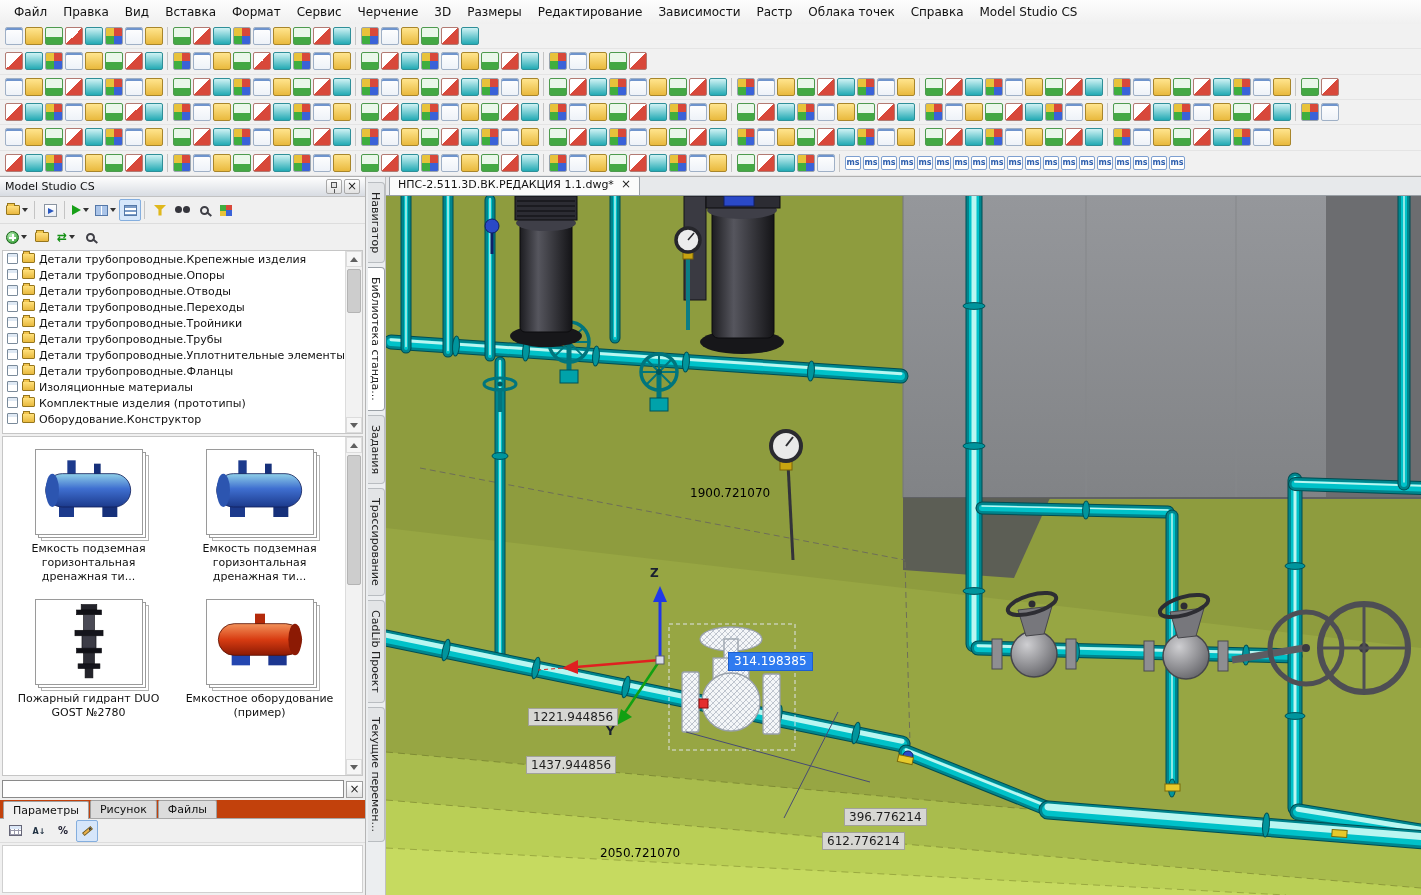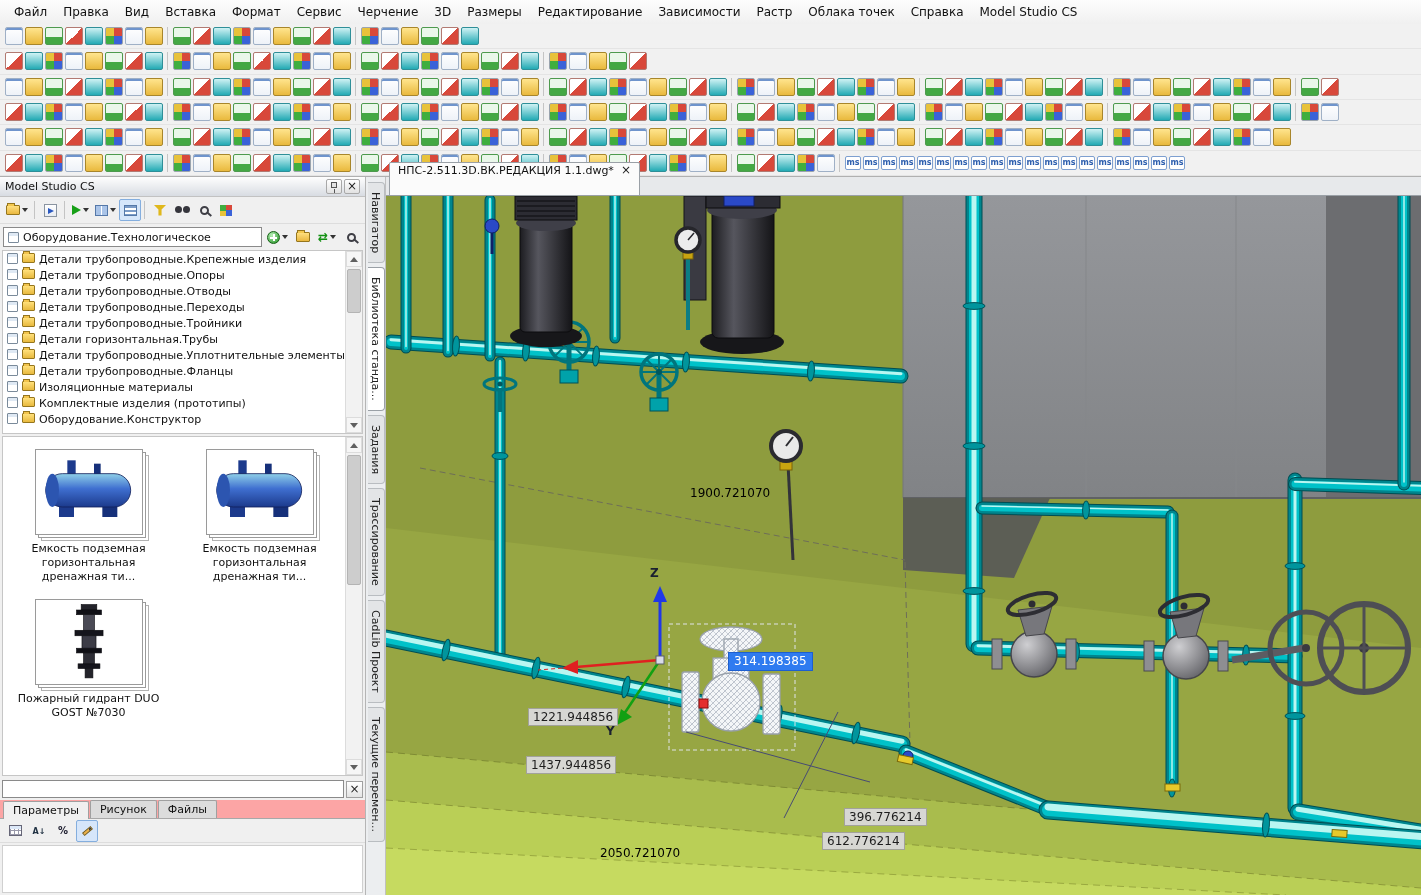--- a/index.html
+++ b/index.html
@@ -47,34 +47,34 @@
 .tri-d{width:0;height:0;border-left:4px solid transparent;border-right:4px solid transparent;border-top:5px solid #606060}
 .thumbs-wrap{flex:1;background:#fff;border:1px solid #c6c6c6;margin:2px;display:flex;overflow:hidden}
 .thumb-grid{flex:1;display:grid;grid-template-columns:1fr 1fr;align-content:start;row-gap:16px;padding:12px 0 4px}
 .thumb-cell{display:flex;flex-direction:column;align-items:center;gap:7px}
 .thumb-img{width:108px;height:86px;background:#fff;border:1px solid #9a9a9a;box-shadow:3px 3px 0 -1px #fff,3px 3px 0 0 #9a9a9a,6px 6px 0 -1px #fff,6px 6px 0 0 #b2b2b2;display:flex;align-items:center;justify-content:center;padding:3px}
 .thumb-img svg{width:100%;height:100%}
 .thumb-cap{font-size:11px;text-align:center;line-height:1.25;max-width:162px}
 .p-filter{height:22px;flex:none;display:flex;align-items:center;padding:1px 2px;gap:2px}
 .p-filter input{flex:1;height:18px;border:1px solid #8a8a8a;padding:0 3px;font:11px "DejaVu Sans",sans-serif}
 .x-btn{width:17px;height:17px;flex:none;border:1px solid #a0a0a0;background:linear-gradient(#fff,#e4e4e4);display:flex;align-items:center;justify-content:center}
-.p-tabs{height:19px;flex:none;display:flex;align-items:flex-end;padding:0 3px;background:#fca5a5;border-bottom:1px solid #a8a8a8}
+.p-tabs{height:19px;flex:none;display:flex;align-items:flex-end;padding:0 3px;background:#c2410c;border-bottom:1px solid #a8a8a8}
 .bottom-tab{padding:2px 9px;border:1px solid #a0a0a0;border-bottom:none;background:#dcdcdc;margin-right:1px;border-radius:2px 2px 0 0;font-size:11px}
 .bottom-tab.active{background:#f0f0f0;position:relative;top:1px}
 .p-mini{height:24px;flex:none;display:flex;align-items:center;gap:2px;padding:0 4px;border-bottom:1px solid #ddd}
 .p-rest{height:48px;flex:none;background:#fff;border:1px solid #d0d0d0;margin:2px}
 
 
 .side-strip{position:absolute;top:177px;left:366px;width:20px;bottom:0;background:#eceef0;border-right:1px solid #c0c0c0;display:flex;flex-direction:column;padding-top:3px}
 .side-tab{writing-mode:vertical-rl;font-size:11px;line-height:15px;padding:9px 1px;margin:2px 0 2px 2px;background:#e3e5e7;border:1px solid #b9bdc1;border-left:none;border-radius:0 4px 4px 0;color:#222;white-space:nowrap}
 .side-tab.active{background:#fff;border-color:#9aa0a6}
 
 
 .docbar{position:absolute;top:177px;left:386px;right:0;height:19px;background:#e7e9eb;border-bottom:1px solid #9aa0a6;display:flex;align-items:flex-end;padding-left:3px}
-.doc-tab{display:flex;align-items:center;gap:7px;padding:1px 8px 18px;background:#fbfbfb;border:1px solid #9aa0a6;border-bottom:none;border-radius:2px 2px 0 0;font-size:11px;white-space:nowrap}
+.doc-tab{display:flex;align-items:center;gap:7px;padding:1px 8px 4px;background:#fbfbfb;border:1px solid #9aa0a6;border-bottom:none;border-radius:2px 2px 0 0;font-size:11px;white-space:nowrap}
 
 
 .viewport{position:absolute;top:196px;left:386px;right:0;bottom:0;overflow:hidden;background:#8e9c3e}
 .viewport svg{position:absolute;inset:0;width:100%;height:100%}
 .vp-overlay{position:absolute;inset:0}
 .vl{position:absolute;font-size:12px;white-space:nowrap}
 .vl-plain{color:#000000}
 .vl-box{background:#d7d7d3;border:1px solid #a2a29a;color:#1d1d1d;padding:0 4px;line-height:16px}
 .vl-highlight{background:#2f7bf0;border:1px solid #1d5fd0;color:#fff;padding:0 5px;line-height:17px}
 .vax{position:absolute;font-size:12px;font-weight:bold;color:#1a2030}
@@ -517,24 +517,20 @@
           <span class="s-binoculars"></span>
         </span>
         <span class="pico">
           <span class="s-find"></span>
         </span>
         <span class="pico">
           <span class="s-color-grid"></span>
         </span>
       </div>
     <div class="p-combo">
-      <div class="combo-field">
-        <span class="lib-ico"></span>
-        <span>Оборудование.Технологическое</span>
-      </div>
       <span class="combo-btns">
           <span class="pico">
             <span class="s-globe-add"></span>
             <span class="caret"></span>
           </span>
           <span class="pico">
             <span class="s-folder"></span>
           </span>
           <span class="pico">
             <span class="s-refresh"></span>
@@ -568,21 +564,21 @@
             <span class="tree-label">Детали трубопроводные.Переходы</span>
           </div>
           <div class="tree-row">
             <span class="lib-ico"></span>
             <span class="folder-ico"></span>
             <span class="tree-label">Детали трубопроводные.Тройники</span>
           </div>
           <div class="tree-row">
             <span class="lib-ico"></span>
             <span class="folder-ico"></span>
-            <span class="tree-label">Детали горизонтальная.Трубы</span>
+            <span class="tree-label">Детали трубопроводные.Трубы</span>
           </div>
           <div class="tree-row">
             <span class="lib-ico"></span>
             <span class="folder-ico"></span>
             <span class="tree-label">Детали трубопроводные.Уплотнительные элементы</span>
           </div>
           <div class="tree-row">
             <span class="lib-ico"></span>
             <span class="folder-ico"></span>
             <span class="tree-label">Детали трубопроводные.Фланцы</span>
@@ -666,21 +662,40 @@
                   <rect x="53" y="15" width="14" height="20" fill="#4a4a55"></rect>
                   <rect x="42" y="35" width="36" height="7" fill="#15151c"></rect>
                   <rect x="51" y="42" width="18" height="16" fill="#3c3c46"></rect>
                   <rect x="44" y="58" width="32" height="6" fill="#101016"></rect>
                   <rect x="53" y="64" width="14" height="14" fill="#2e2e36"></rect>
                   <rect x="46" y="78" width="28" height="6" fill="#15151c"></rect>
                   <rect x="55" y="84" width="10" height="12" fill="#23232a"></rect>
                 </g>
               </svg>
             </div>
-            <div class="thumb-cap">Пожарный гидрант DUO GOST №7030</div>
+            <div class="thumb-cap">Пожарный гидрант DUO GOST №2780</div>
+          </div>
+          <div class="thumb-cell">
+            <div class="thumb-img">
+              <svg viewBox="0 0 120 92">
+                <defs>
+                  <linearGradient id="rg1" x1="0" y1="0" x2="0" y2="1">
+                    <stop offset="0" stop-color="#f2925a"></stop>
+                    <stop offset="0.5" stop-color="#d83c12"></stop>
+                    <stop offset="1" stop-color="#8c1a04"></stop>
+                  </linearGradient>
+                </defs>
+                <rect x="26" y="56" width="22" height="18" fill="#2446b0"></rect>
+                <rect x="70" y="56" width="22" height="18" fill="#1c3690"></rect>
+                <rect x="54" y="12" width="12" height="14" fill="#b42a0a"></rect>
+                <rect x="10" y="24" width="100" height="38" rx="19" fill="url(#rg1)" stroke="#5c1202"></rect>
+                <ellipse cx="102" cy="43" rx="8" ry="19" fill="#8c1a04"></ellipse>
+              </svg>
+            </div>
+            <div class="thumb-cap">Емкостное оборудование (пример)</div>
           </div>
         </div>
       <div class="vscroll">
         <span class="sb-btn">
             <span class="tri-u"></span>
           </span>
         <span class="sb-track">
             <span class="sb-thumb" style="top:2px;height:130px"></span>
           </span>
         <span class="sb-btn">

